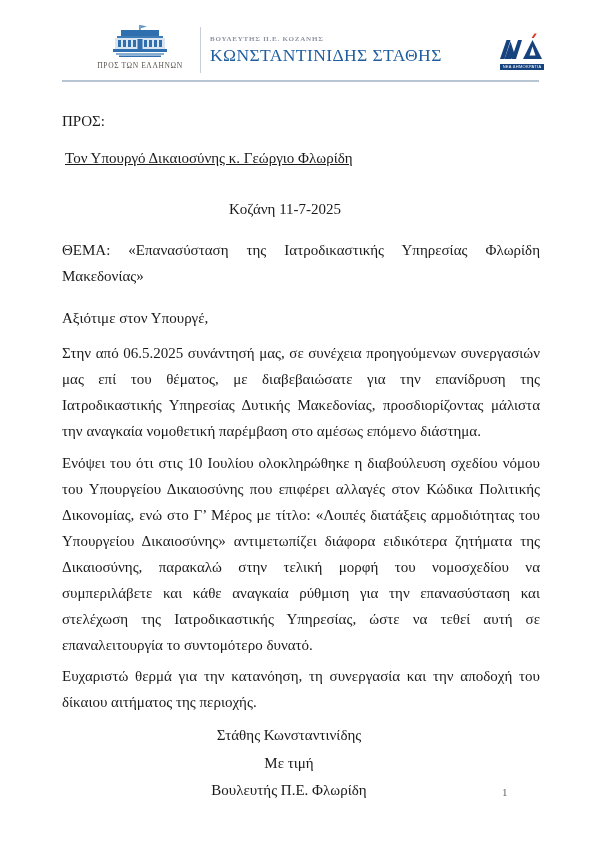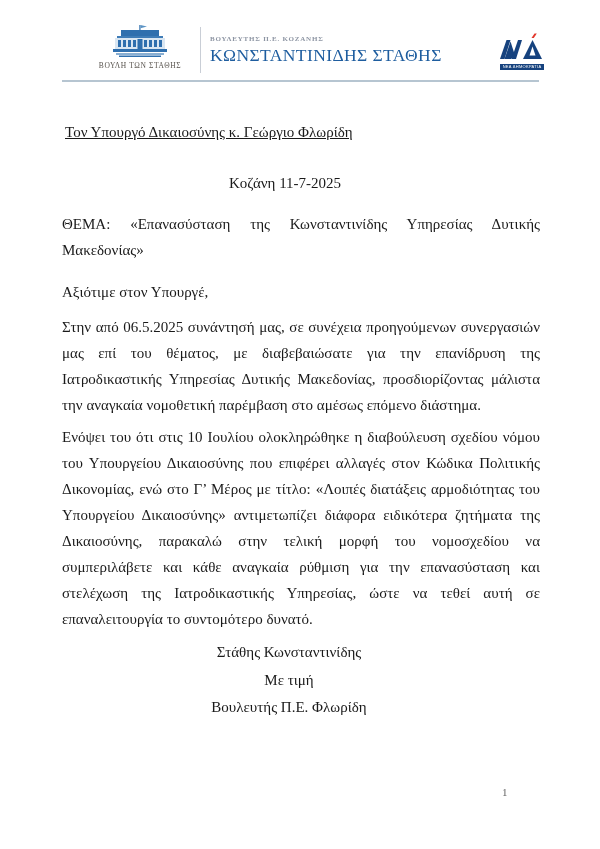--- a/index.html
+++ b/index.html
@@ -95,21 +95,21 @@
           <rect x="29.5" y="14" width="5" height="10"></rect>
           <rect x="36" y="15" width="3" height="7"></rect>
           <rect x="41" y="15" width="3" height="7"></rect>
           <rect x="46" y="15" width="3" height="7"></rect>
           <rect x="51" y="15" width="3" height="7"></rect>
         </g>
         <rect x="5" y="24" width="54" height="3" fill="#2f6fae"></rect>
         <rect x="8" y="28" width="48" height="2" fill="#88aed2"></rect>
         <rect x="11" y="30.5" width="42" height="1.5" fill="#2f6fae"></rect>
       </svg>
-      <div class="plogo-caption">ΒΟΥΛΗ ΤΩΝ ΣΤΑΘΗΣ</div>
+      <div class="plogo-caption">ΠΡΟΣ ΤΩΝ ΕΛΛΗΝΩΝ</div>
     </div>
 
     <div class="vdivider"></div>
 
     <div class="mp-block">
       <div class="mp-title">ΒΟΥΛΕΥΤΗΣ Π.Ε. ΚΟΖΑΝΗΣ</div>
       <div class="mp-name">ΚΩΝΣΤΑΝΤΙΝΙΔΗΣ ΣΤΑΘΗΣ</div>
     </div>
 
     <div class="nd-wrap">
@@ -124,26 +124,28 @@
         <polygon points="33.5,5 36.5,0.5 38.8,0.5 35.8,5" fill="#e2372b"></polygon>
       </svg>
       <div class="nd-caption">ΝΕΑ ΔΗΜΟΚΡΑΤΙΑ</div>
     </div>
 
   </header>
 
   <div class="hrule"></div>
 
   <main class="letter">
+    <p class="pros">ΠΡΟΣ:</p>
     <p class="recipient">Τον Υπουργό Δικαιοσύνης κ. Γεώργιο Φλωρίδη</p>
     <p class="dateline">Κοζάνη 11-7-2025</p>
-    <p class="subject just">ΘΕΜΑ: «Επανασύσταση της Κωνσταντινίδης Υπηρεσίας Δυτικής Μακεδονίας»</p>
+    <p class="subject just">ΘΕΜΑ: «Επανασύσταση της Ιατροδικαστικής Υπηρεσίας Φλωρίδη Μακεδονίας»</p>
     <p class="salutation">Αξιότιμε στον Υπουργέ,</p>
     <p class="just bp1">Στην από 06.5.2025 συνάντησή μας, σε συνέχεια προηγούμενων συνεργασιών μας επί του θέματος, με διαβεβαιώσατε για την επανίδρυση της Ιατροδικαστικής Υπηρεσίας Δυτικής Μακεδονίας, προσδιορίζοντας μάλιστα την αναγκαία νομοθετική παρέμβαση στο αμέσως επόμενο διάστημα.</p>
     <p class="just bp2">Ενόψει του ότι στις 10 Ιουλίου ολοκληρώθηκε η διαβούλευση σχεδίου νόμου του Υπουργείου Δικαιοσύνης που επιφέρει αλλαγές στον Κώδικα Πολιτικής Δικονομίας, ενώ στο Γ’ Μέρος με τίτλο: «Λοιπές διατάξεις αρμοδιότητας του Υπουργείου Δικαιοσύνης» αντιμετωπίζει διάφορα ειδικότερα ζητήματα της Δικαιοσύνης, παρακαλώ στην τελική μορφή του νομοσχεδίου να συμπεριλάβετε και κάθε αναγκαία ρύθμιση για την επανασύσταση και στελέχωση της Ιατροδικαστικής Υπηρεσίας, ώστε να τεθεί αυτή σε επαναλειτουργία το συντομότερο δυνατό.</p>
+    <p class="just bp3">Ευχαριστώ θερμά για την κατανόηση, τη συνεργασία και την αποδοχή του δίκαιου αιτήματος της περιοχής.</p>
     <div class="closing">
       <p>Στάθης Κωνσταντινίδης</p>
       <p>Με τιμή</p>
       <p>Βουλευτής Π.Ε. Φλωρίδη</p>
     </div>
   </main>
 
   <div class="page-number">1</div>
 
 </div>

